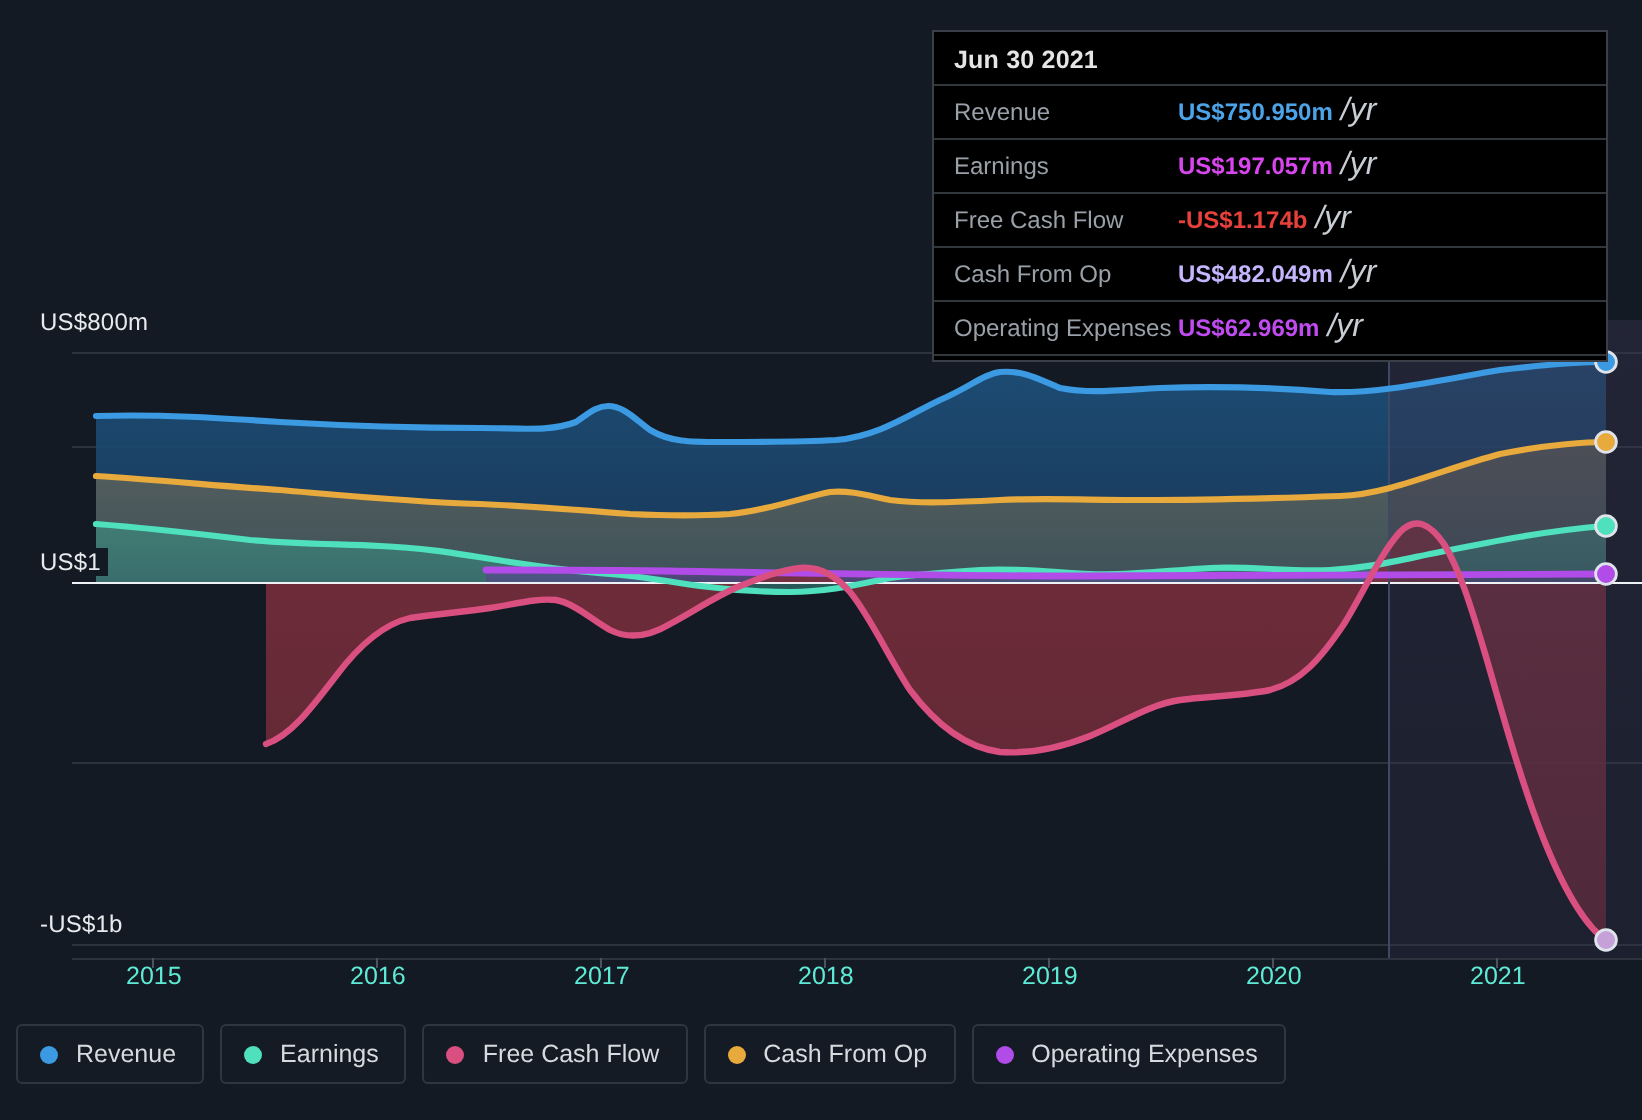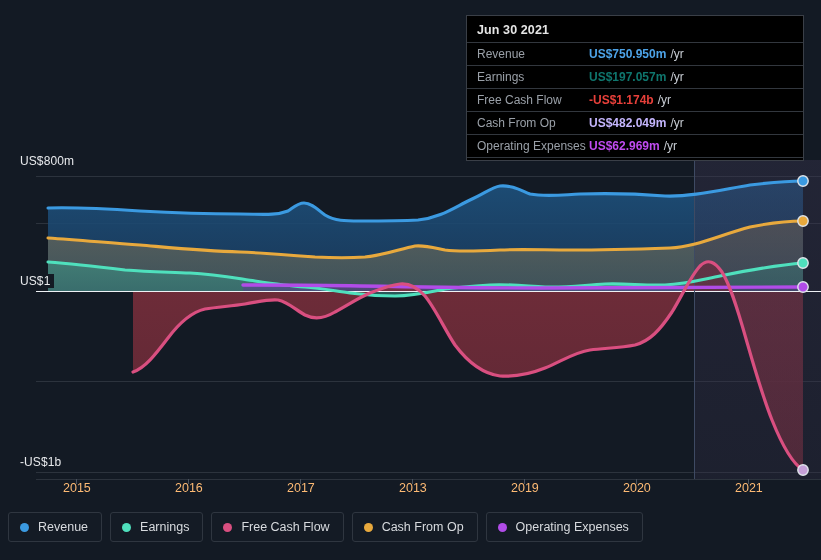--- a/index.html
+++ b/index.html
@@ -7,34 +7,34 @@
        font-family:"Liberation Sans","DejaVu Sans",sans-serif;
        -webkit-font-smoothing:antialiased;}
   #app{position:relative;width:821px;height:560px;background:#131a24;}
 
   
   #plot{position:absolute;left:0;top:0;width:821px;height:505px;}
   #plot svg{display:block;}
 
   .ylab{position:absolute;color:#e8eaed;font-size:12px;letter-spacing:.1px;
         background:#131a24;padding:0 4px 0 0;white-space:nowrap;}
-  .xlab{position:absolute;color:#fdba74;font-size:12.5px;white-space:nowrap;}
+  .xlab{position:absolute;color:#5eead4;font-size:12.5px;white-space:nowrap;}
 
   
   #tooltip{position:absolute;left:466px;top:15px;width:338px;
            background:#000;border:1px solid #3a3f47;box-sizing:border-box;
            padding:6px 0 2px 0;}
   #tooltip .ttdate{color:#e5e5e5;font-size:12.5px;font-weight:bold;
            padding:1px 10px 5px 10px;letter-spacing:.1px;}
   #tooltip .ttrow{display:flex;align-items:baseline;
            border-top:1px solid #32373e;padding:4px 10px 4px 10px;}
   #tooltip .ttrow.nb{border-top:none;padding-top:0;}
   #tooltip .ttname{color:#9aa0a8;font-size:12px;width:112px;flex:0 0 112px;}
   #tooltip .ttval{font-size:12px;font-weight:bold;}
-  #tooltip .ttunit{color:#c9ced5;font-size:12px;font-weight:normal;margin-left:4px;}
+  #tooltip .ttunit{color:#c9ced5;font-size:16px;font-weight:normal;margin-left:4px;font-style:italic;}
   #tooltip .ttlast{border-bottom:1px solid #32373e;}
 
   
   #legend{position:absolute;left:8px;top:512px;display:flex;gap:8px;}
   .lgitem{display:flex;align-items:center;gap:9px;
           border:1px solid #2f3640;border-radius:3px;
           padding:7px 13px 7px 11px;background:#141b25;}
   .lgdot{width:9px;height:9px;border-radius:50%;display:block;}
   .lgtext{color:#d7dade;font-size:12.5px;white-space:nowrap;}
 </style>
@@ -194,38 +194,38 @@
       </g>
     </svg>
 
     <div class="ylab" style="left:20px;top:154px;">US$800m</div>
     <div class="ylab" style="left:20px;top:274px;">US$1</div>
     <div class="ylab" style="left:20px;top:455px;">-US$1b</div>
 
     <div class="xlab" style="left:63px;top:481px;">2015</div>
     <div class="xlab" style="left:175px;top:481px;">2016</div>
     <div class="xlab" style="left:287px;top:481px;">2017</div>
-    <div class="xlab" style="left:399px;top:481px;">2013</div>
+    <div class="xlab" style="left:399px;top:481px;">2018</div>
     <div class="xlab" style="left:511px;top:481px;">2019</div>
     <div class="xlab" style="left:623px;top:481px;">2020</div>
     <div class="xlab" style="left:735px;top:481px;">2021</div>
   </div>
 
   <div id="tooltip">
     <div class="ttdate">Jun 30 2021</div>
 
     <div class="ttrow">
       <span class="ttname">Revenue</span>
       <span class="ttval" style="color:#4da3e8">US$750.950m</span>
       <span class="ttunit">/yr</span>
     </div>
 
     <div class="ttrow">
       <span class="ttname">Earnings</span>
-      <span class="ttval" style="color:#0f766e">US$197.057m</span>
+      <span class="ttval" style="color:#d946ef">US$197.057m</span>
       <span class="ttunit">/yr</span>
     </div>
 
 
     <div class="ttrow">
       <span class="ttname">Free Cash Flow</span>
       <span class="ttval" style="color:#e8403a">-US$1.174b</span>
       <span class="ttunit">/yr</span>
     </div>
 

